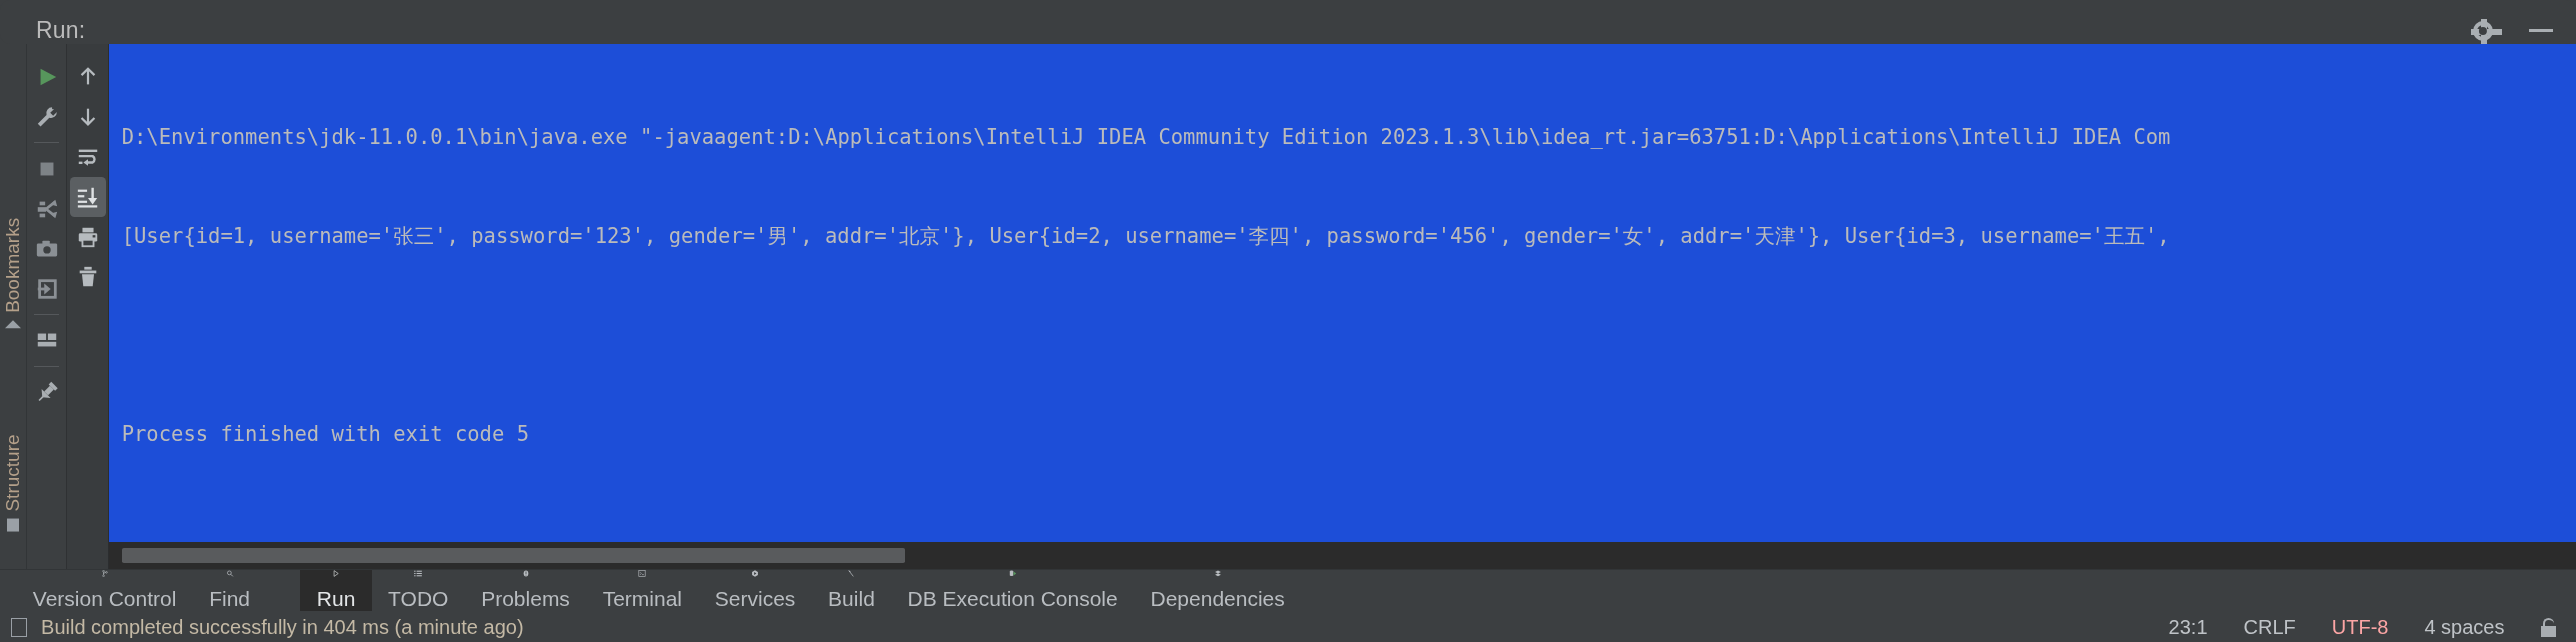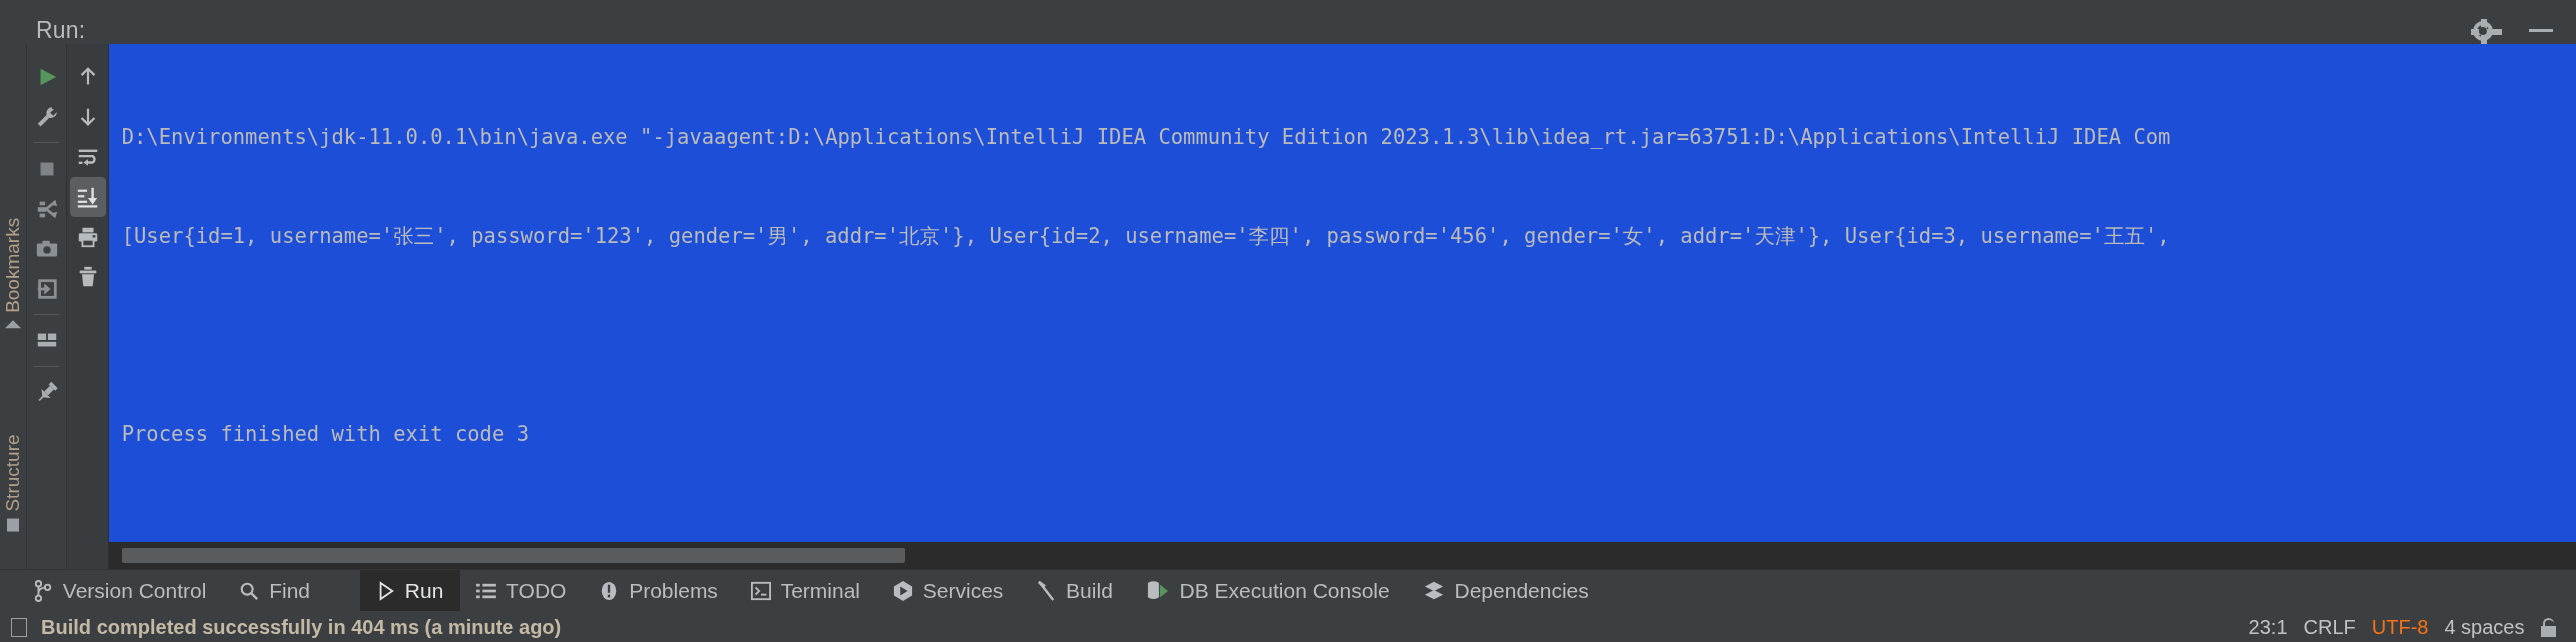--- a/index.html
+++ b/index.html
@@ -148,35 +148,36 @@
     background: #3c3f41;
     display: flex; align-items: stretch;
     border-top: 0.9px solid #323537;
     padding-left: 16.4px;
   }
   .twbtn {
     display: flex; align-items: center; gap: 10px;
     padding: 0 16.4px;
     color: #b9bdc1; font-size: 21px;
     white-space: nowrap;
+    flex-direction: column;
   }
   .twbtn.selected { background: #2b2b2b; color: #e3e5e7; margin-left: 34px; }
 
   
   .statusbar {
     height: 32px; flex: 0 0 32px;
     background: #3c3f41;
     display: flex; align-items: center;
     padding: 0 20px 0 11px;
     color: #c4b9a5; font-size: 20px;
   }
-  .status-left { display:flex; align-items:center; gap: 14.6px; font-weight: bold; }
+  .status-left { display:flex; align-items:center; gap: 14.6px; }
   .status-sq { width: 15.5px; height: 19px; border: 1.8px solid #9aa0a6; }
-  .status-right { margin-left: auto; display:flex; align-items:center; gap: 16px; color:#bfc3c7; }
-  .status-dim { color: #f97316; }
+  .status-right { margin-left: auto; display:flex; align-items:center; gap: 36px; color:#bfc3c7; }
+  .status-dim { color: #fca5a5; }
   .lock {
     width: 15.5px; height: 19px; position: relative;
   }
   .lock-body { position:absolute; bottom:0; left:0; width:15.5px; height:11px; background:#a9aeb2;}
   .lock-sh {
     position:absolute; top:0; left:2.7px; width:11px; height:10px;
     border:2.7px solid #a9aeb2; border-bottom:none; border-radius:6.4px 6.4px 0 0;
     border-right: none;
   }
 </style>
@@ -343,21 +344,21 @@
           <path d="M6.5 10 h13 l-1.4 13 h-10.2 z" fill="#b6bbbf"></path>
         </svg>
       </div>
     </div>
 
     <div class="console-wrap">
       <div class="console">
         <div class="ln">D:\Environments\jdk-11.0.0.1\bin\java.exe "-javaagent:D:\Applications\IntelliJ IDEA Community Edition 2023.1.3\lib\idea_rt.jar=63751:D:\Applications\IntelliJ IDEA Com</div>
         <div class="ln">[User{id=1, username='张三', password='123', gender='男', addr='北京'}, User{id=2, username='李四', password='456', gender='女', addr='天津'}, User{id=3, username='王五',</div>
         <div class="ln blank"></div>
-        <div class="ln">Process finished with exit code 3</div>
+        <div class="ln">Process finished with exit code 5</div>
       </div>
       <div class="hscroll-track">
         <div class="hscroll-thumb"></div>
       </div>
     </div>
   </div>
 
   <div class="twbar">
 
     <div class="twbtn">

